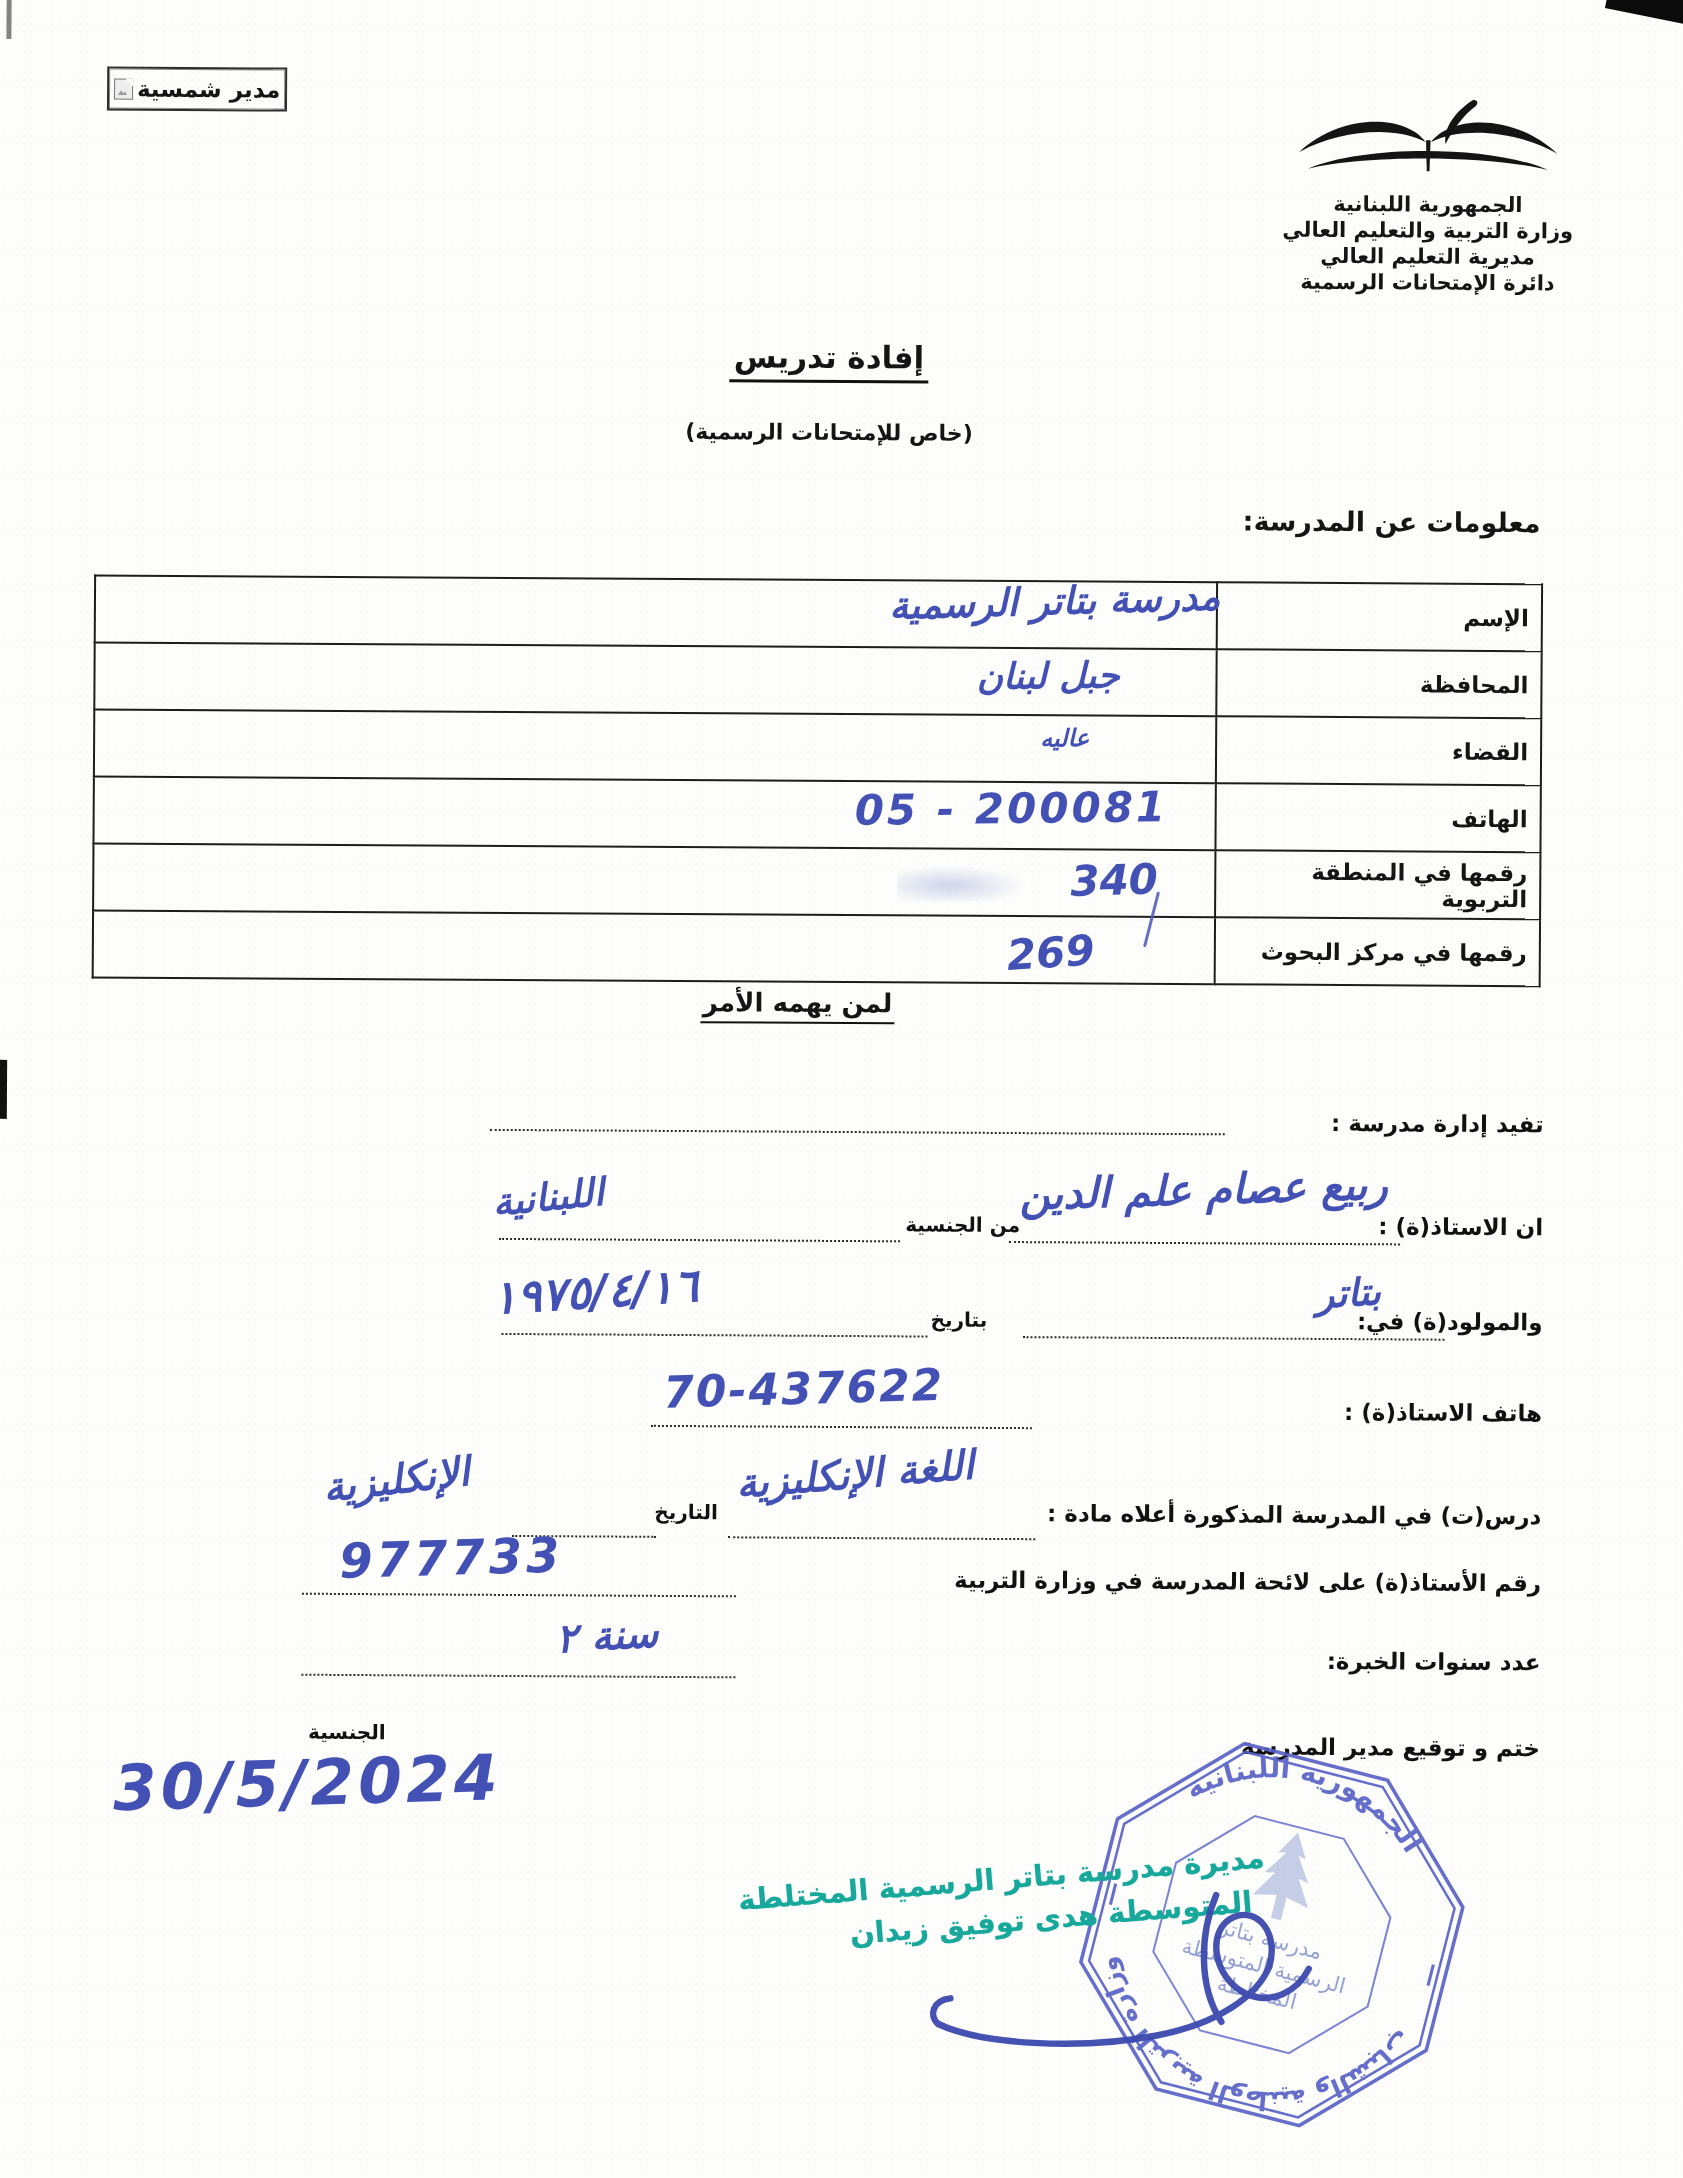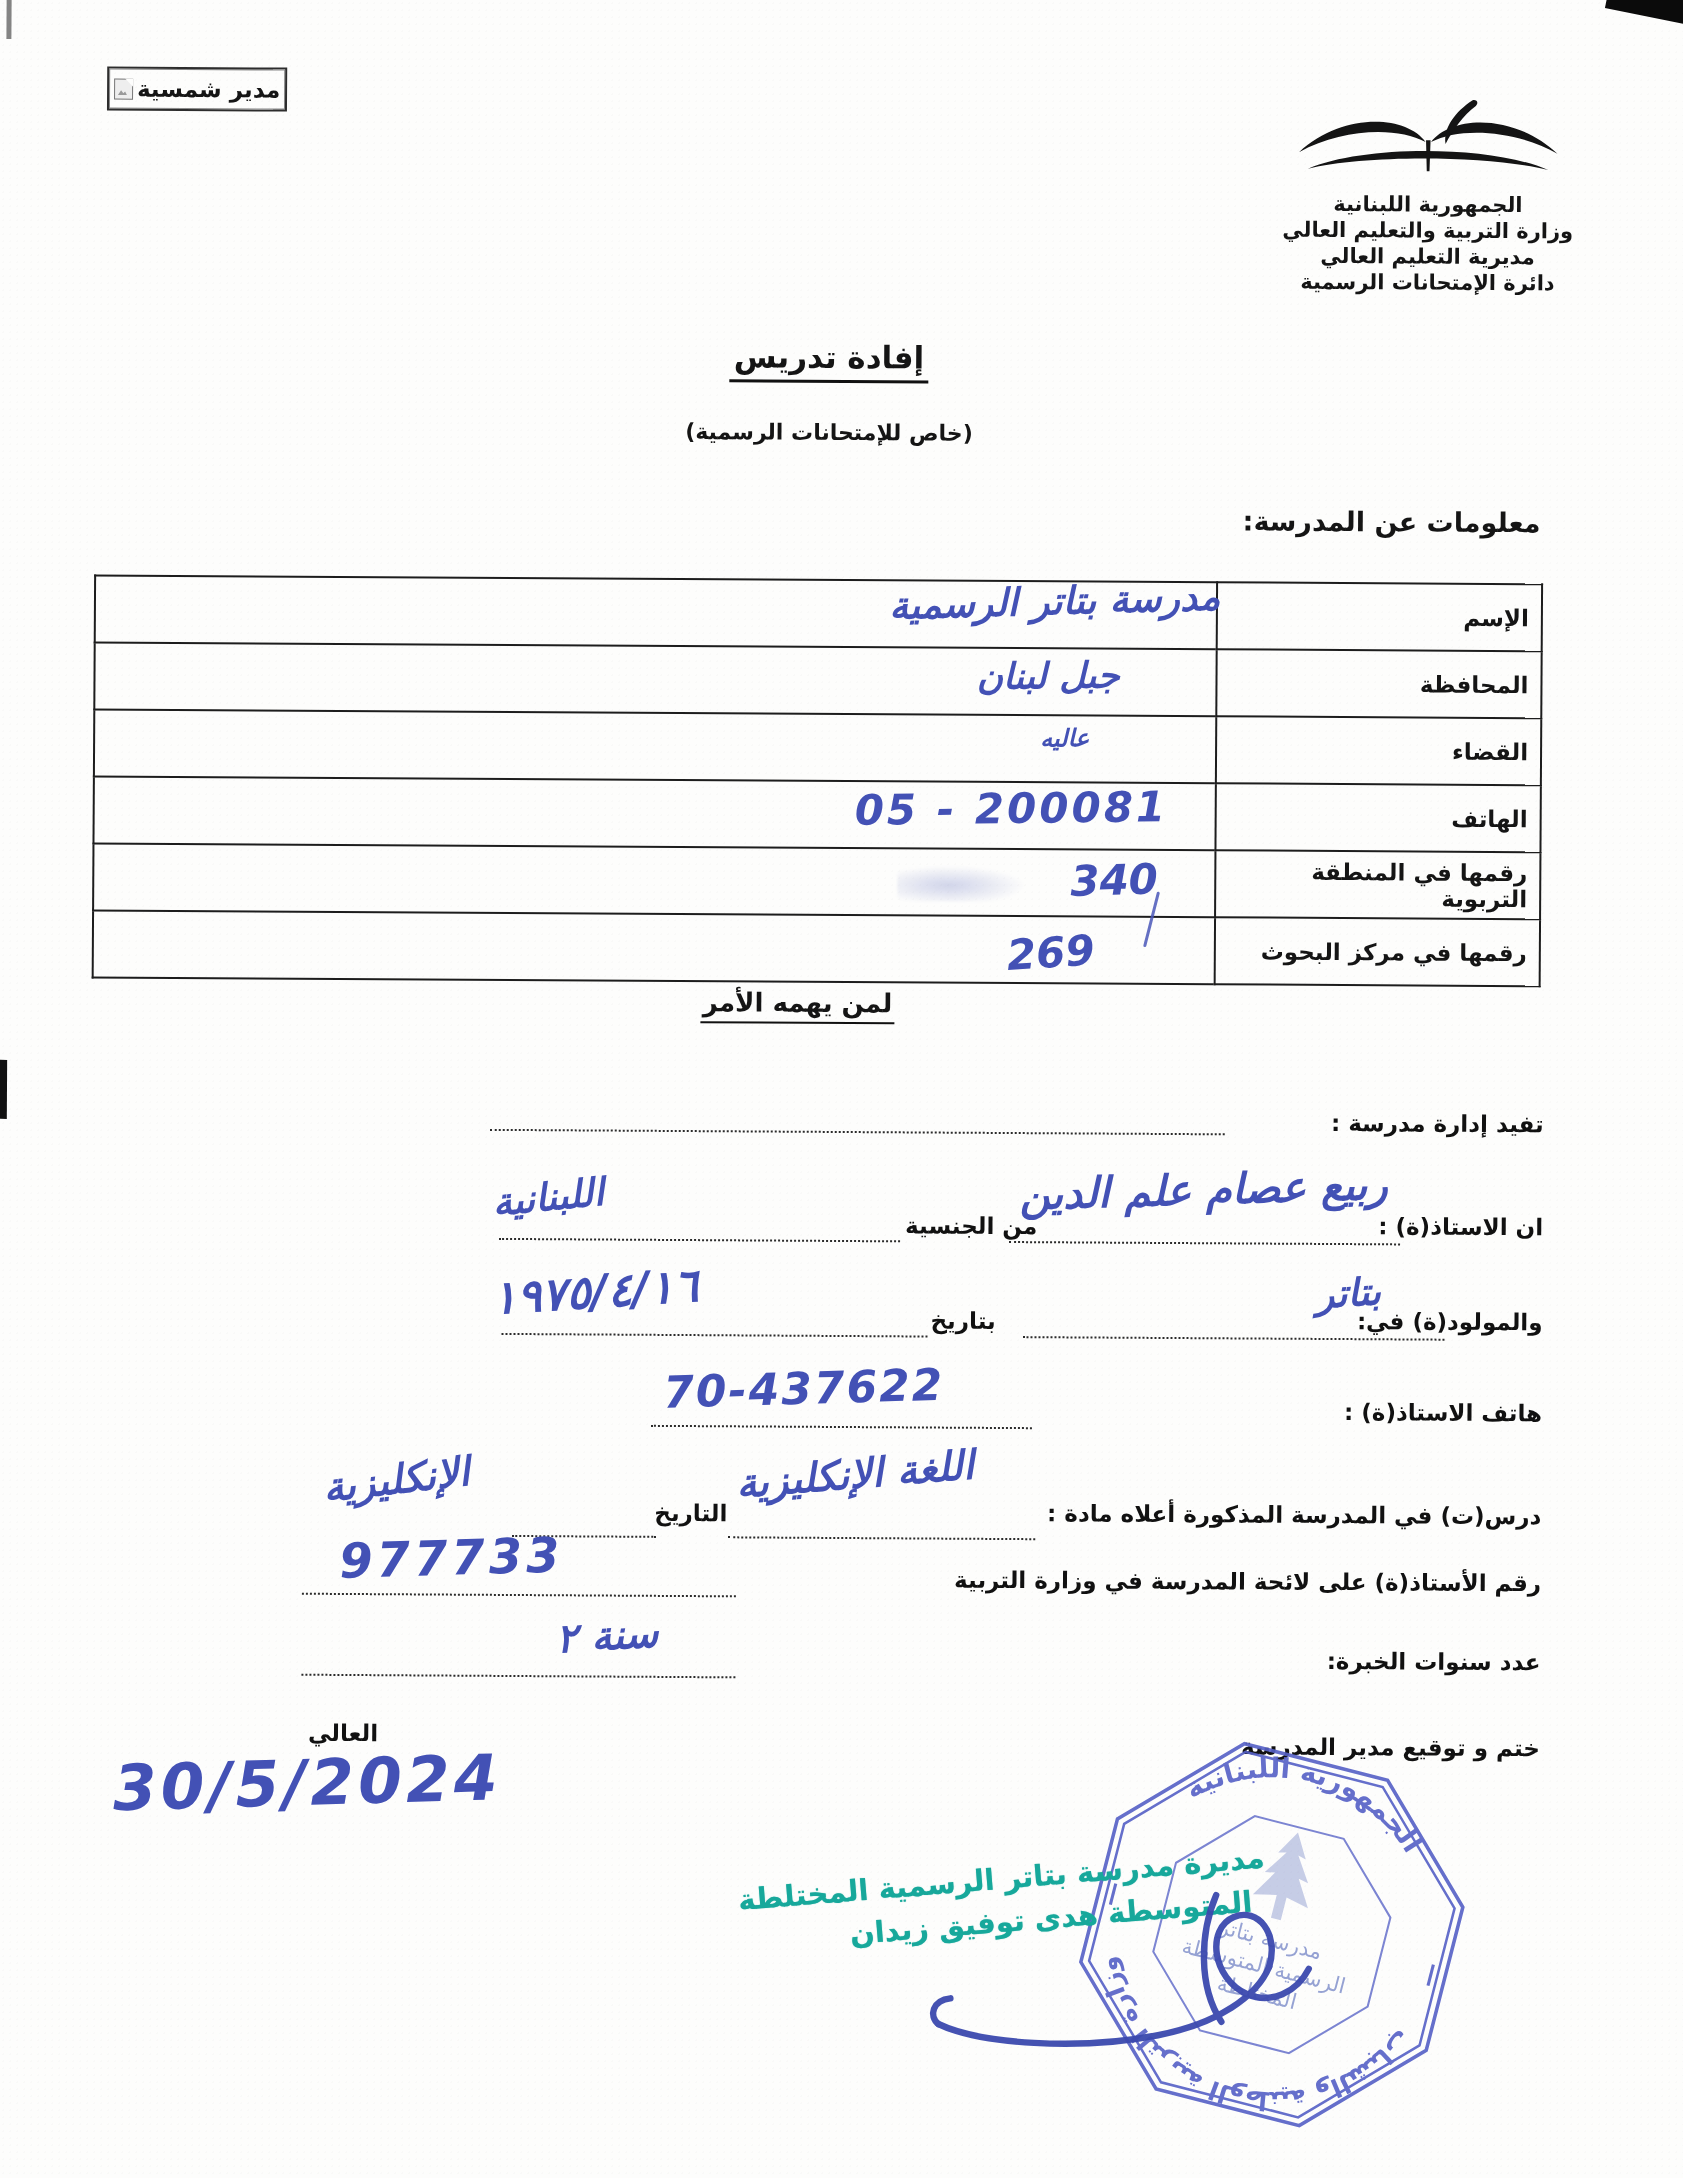--- a/index.html
+++ b/index.html
@@ -16,21 +16,21 @@
   
   .hw{
     font-family:"DejaVu Sans",sans-serif;font-style:italic;font-weight:bold;
     color:#4351b5;white-space:nowrap;position:absolute;line-height:1.05;
   }
   
   .dotline{position:absolute;height:0;border-top:2.6px dotted #2b2b2b;}
   
   .flabel{position:absolute;right:139px;font-weight:bold;font-size:23px;
           direction:rtl;white-space:nowrap;color:#111;}
-  .fword{position:absolute;font-weight:bold;font-size:23px;direction:rtl;
+  .fword{position:absolute;font-weight:bold;font-size:20px;direction:rtl;
          white-space:nowrap;color:#111;}
   
   .photo-box{
     position:absolute;left:101px;top:71px;width:176px;height:40px;
     border:2px solid #2d2d2d;box-shadow:0 0 0 1px #888 inset;
     display:flex;align-items:center;justify-content:center;gap:4px;
     font-weight:bold;font-size:23px;direction:ltr;
   }
   .broken-img{width:17px;height:19px;border:1px solid #777;position:relative;background:#eee;flex:0 0 auto;}
   .broken-img:before{content:"";position:absolute;right:-1px;top:-1px;border-style:solid;
@@ -186,21 +186,21 @@
   <div class="flabel" style="top:1566px;">رقم الأستاذ(ة) على لائحة المدرسة في وزارة التربية</div>
   <div class="dotline" style="left:305px;top:1596px;width:434px;"></div>
   <span class="hw" dir="ltr" style="left:342px;top:1535px;font-size:48px;letter-spacing:4px;transform:rotate(-2deg);">977733</span>
 
   <div class="flabel" style="top:1645px;">عدد سنوات الخبرة:</div>
   <div class="dotline" style="left:305px;top:1677px;width:434px;"></div>
   <span class="hw" style="left:559px;top:1616px;font-size:40px;transform:rotate(-4deg);">سنة ٢</span>
 
   <div class="flabel" style="top:1731px;">ختم و توقيع مدير المدرسة</div>
 
-  <div class="fword" style="left:312px;top:1723px;">العالي</div>
+  <div class="fword" style="left:312px;top:1723px;">الجنسية</div>
   <span class="hw" dir="ltr" style="left:117px;top:1754px;font-size:63px;letter-spacing:4px;transform:rotate(-2deg);">30/5/2024</span>
 
   <div class="stamp-wrap">
     <svg width="406" height="406" viewBox="0 0 400 400">
       <defs>
         <path id="ring" d="M 45,200 A 155,155 0 1 1 355,200 A 155,155 0 1 1 45,200"></path>
       </defs>
       <polygon points="375.6,127.2 272.8,24.4 127.2,24.4 24.4,127.2 24.4,272.8 127.2,375.6 272.8,375.6 375.6,272.8" fill="none" stroke="#5560c6" stroke-width="3.5"></polygon>
       <polygon points="368,130.3 269.7,32 130.3,32 32,130.3 32,269.7 130.3,368 269.7,368 368,269.7" fill="none" stroke="#5560c6" stroke-width="2.5"></polygon>
       <polygon points="309,154.8 245.2,91 154.8,91 91,154.8 91,245.2 154.8,309 245.2,309 309,245.2" fill="none" stroke="#5560c6" stroke-width="2" opacity="0.85"></polygon>

